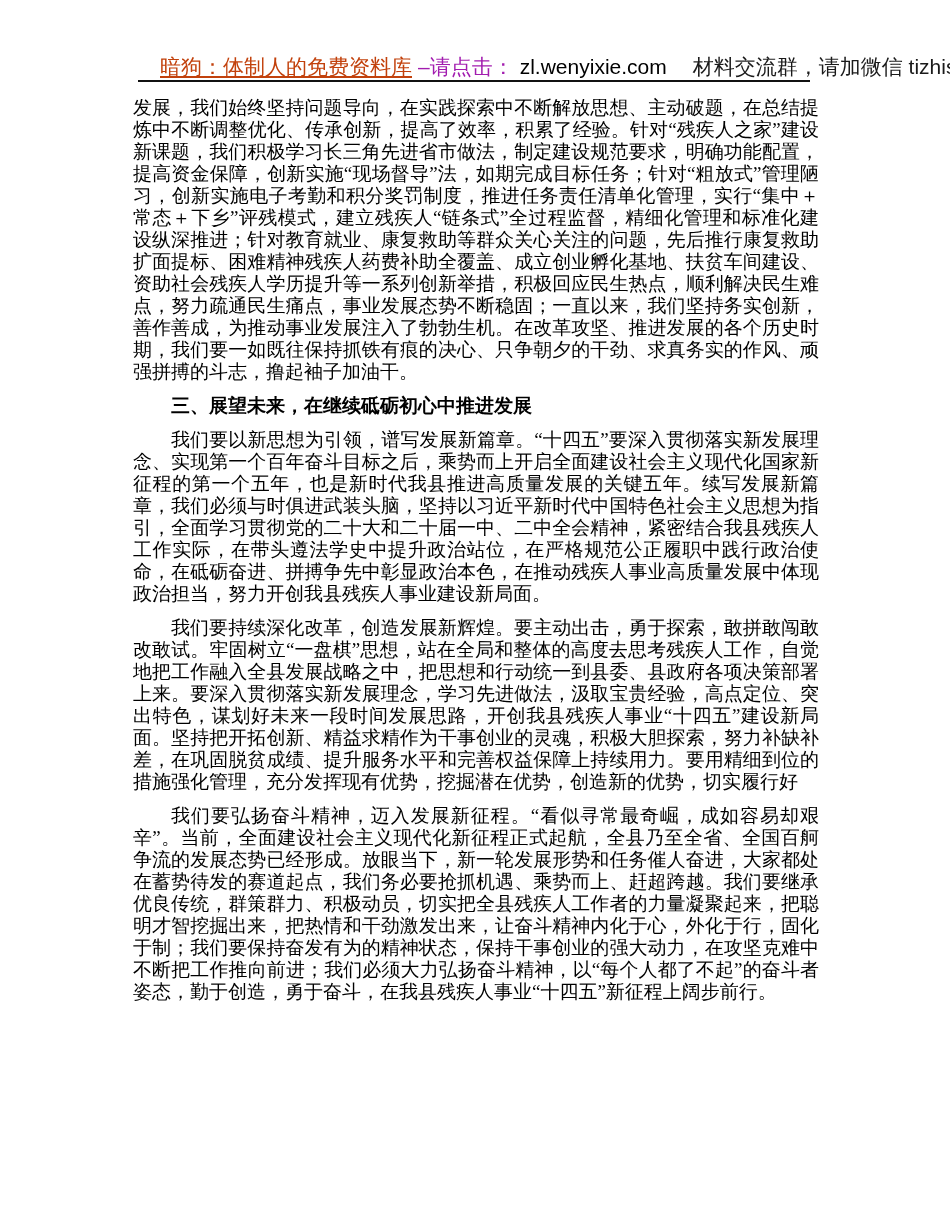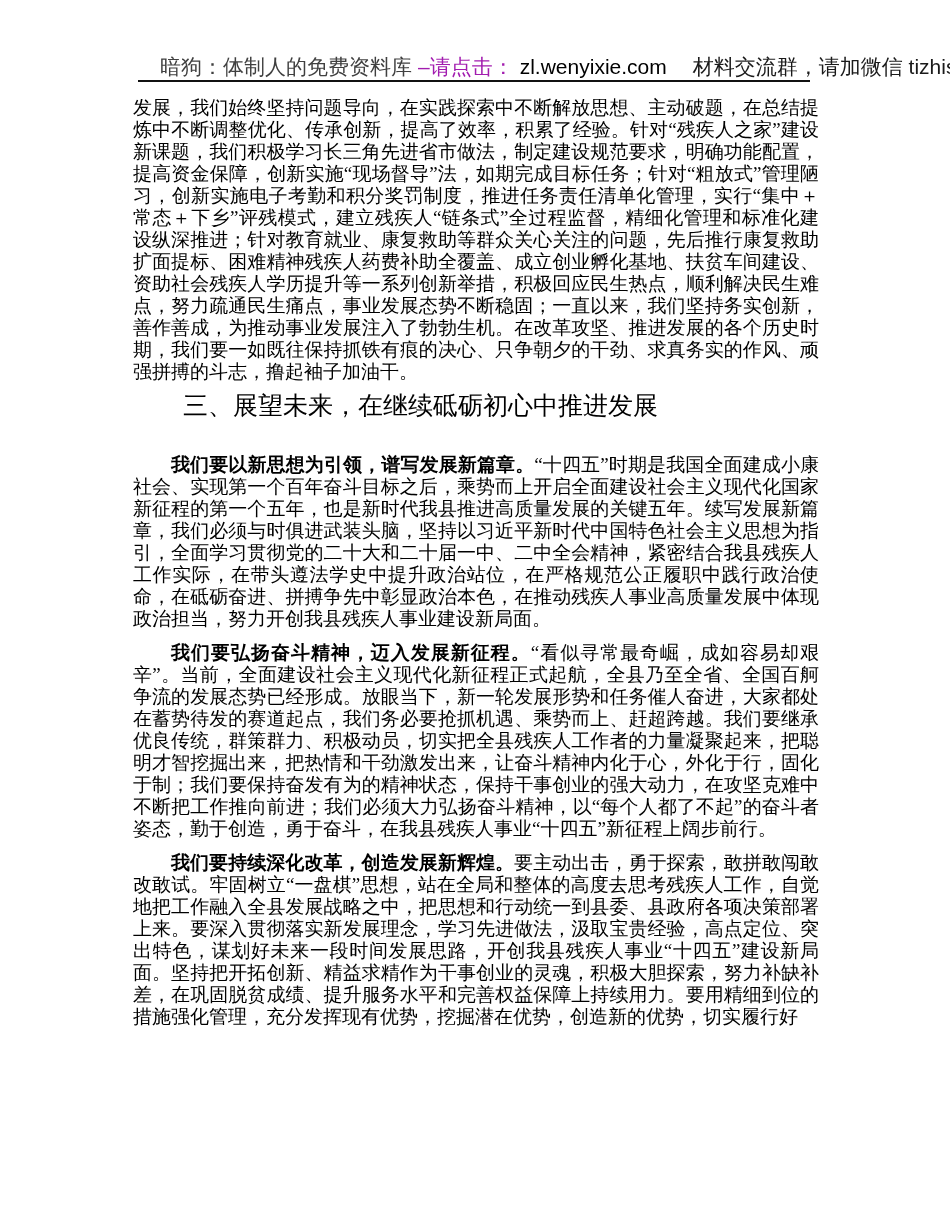--- a/index.html
+++ b/index.html
@@ -22,22 +22,23 @@
     top: 52px;
     left: 138px;
     width: 674px;
     height: 30px;
     font-family: "Liberation Sans", "DejaVu Sans", sans-serif;
     font-size: 21px;
     line-height: 30px;
     white-space: nowrap;
   }
   #header .brand {
-    color: #404040;
+    color: #c2410c;
     padding-left: 22px;
+    text-decoration: underline;
   }
   #header .click-hint {
     color: #a21caf;
     margin-left: 6px;
   }
   #header .site-link {
     color: #000000;
     text-decoration: none;
     margin-left: 6px;
     cursor: pointer;
@@ -68,52 +69,52 @@
     text-justify: inter-ideograph;
   }
   #doc p {
     margin: 0 0 12px 0;
     text-indent: 2em;
   }
   #doc p.noindent {
     text-indent: 0;
   }
   #doc h3 {
-    margin: 12px 0 37px 0;
-    font-size: 25px;
+    margin: 12px 0 12px 0;
+    font-size: 19px;
     line-height: 22px;
-    font-weight: normal;
+    font-weight: bold;
     text-indent: 2em;
   }
   #doc b {
-    font-weight: bold;
+    font-weight: normal;
   }
 </style>
 </head>
 <body>
 
 <div id="page">
 
   <div id="header">
     <span class="brand">暗狗：体制人的免费资料库</span><span class="click-hint">–请点击：</span><a class="site-link">zl.wenyixie.com</a><span class="group-note">材料交流群，请加微信 tizhisiri</span>
   </div>
   <hr id="header-rule">
 
   <div id="doc">
     <p class="noindent">发展，我们始终坚持问题导向，在实践探索中不断解放思想、主动破题，在总结提炼中不断调整优化、传承创新，提高了效率，积累了经验。针对“残疾人之家”建设新课题，我们积极学习长三角先进省市做法，制定建设规范要求，明确功能配置，提高资金保障，创新实施“现场督导”法，如期完成目标任务；针对“粗放式”管理陋习，创新实施电子考勤和积分奖罚制度，推进任务责任清单化管理，实行“集中＋常态＋下乡”评残模式，建立残疾人“链条式”全过程监督，精细化管理和标准化建设纵深推进；针对教育就业、康复救助等群众关心关注的问题，先后推行康复救助扩面提标、困难精神残疾人药费补助全覆盖、成立创业孵化基地、扶贫车间建设、资助社会残疾人学历提升等一系列创新举措，积极回应民生热点，顺利解决民生难点，努力疏通民生痛点，事业发展态势不断稳固；一直以来，我们坚持务实创新，善作善成，为推动事业发展注入了勃勃生机。在改革攻坚、推进发展的各个历史时期，我们要一如既往保持抓铁有痕的决心、只争朝夕的干劲、求真务实的作风、顽强拼搏的斗志，撸起袖子加油干。</p>
 
     <h3>三、展望未来，在继续砥砺初心中推进发展</h3>
 
 
     <p>
-      <b>我们要以新思想为引领，谱写发展新篇章。</b><span>“十四五”时期是我国全面建成小康社会、实现第一个百年奋斗目标之后，乘势而上开启全面建设社会主义现代化国家新征程的第一个五年，也是新时代我县推进高质量发展的关键五年。续写发展新篇章，我们必须与时俱进武装头脑，坚持以习近平新时代中国特色社会主义思想为指引，全面学习贯彻党的二十大和二十届一中、二中全会精神，紧密结合我县残疾人工作实际，在带头遵法学史中提升政治站位，在严格规范公正履职中践行政治使命，在砥砺奋进、拼搏争先中彰显政治本色，在推动残疾人事业高质量发展中体现政治担当，努力开创我县残疾人事业建设新局面。</span>
+      <b>我们要以新思想为引领，谱写发展新篇章。</b><span>“十四五”要深入贯彻落实新发展理念、实现第一个百年奋斗目标之后，乘势而上开启全面建设社会主义现代化国家新征程的第一个五年，也是新时代我县推进高质量发展的关键五年。续写发展新篇章，我们必须与时俱进武装头脑，坚持以习近平新时代中国特色社会主义思想为指引，全面学习贯彻党的二十大和二十届一中、二中全会精神，紧密结合我县残疾人工作实际，在带头遵法学史中提升政治站位，在严格规范公正履职中践行政治使命，在砥砺奋进、拼搏争先中彰显政治本色，在推动残疾人事业高质量发展中体现政治担当，努力开创我县残疾人事业建设新局面。</span>
+    </p>
+
+    <p>
+      <b>我们要持续深化改革，创造发展新辉煌。</b><span>要主动出击，勇于探索，敢拼敢闯敢改敢试。牢固树立“一盘棋”思想，站在全局和整体的高度去思考残疾人工作，自觉地把工作融入全县发展战略之中，把思想和行动统一到县委、县政府各项决策部署上来。要深入贯彻落实新发展理念，学习先进做法，汲取宝贵经验，高点定位、突出特色，谋划好未来一段时间发展思路，开创我县残疾人事业“十四五”建设新局面。坚持把开拓创新、精益求精作为干事创业的灵魂，积极大胆探索，努力补缺补差，在巩固脱贫成绩、提升服务水平和完善权益保障上持续用力。要用精细到位的措施强化管理，充分发挥现有优势，挖掘潜在优势，创造新的优势，切实履行好</span>
     </p>
 
     <p>
       <b>我们要弘扬奋斗精神，迈入发展新征程。</b><span>“看似寻常最奇崛，成如容易却艰辛”。当前，全面建设社会主义现代化新征程正式起航，全县乃至全省、全国百舸争流的发展态势已经形成。放眼当下，新一轮发展形势和任务催人奋进，大家都处在蓄势待发的赛道起点，我们务必要抢抓机遇、乘势而上、赶超跨越。我们要继承优良传统，群策群力、积极动员，切实把全县残疾人工作者的力量凝聚起来，把聪明才智挖掘出来，把热情和干劲激发出来，让奋斗精神内化于心，外化于行，固化于制；我们要保持奋发有为的精神状态，保持干事创业的强大动力，在攻坚克难中不断把工作推向前进；我们必须大力弘扬奋斗精神，以“每个人都了不起”的奋斗者姿态，勤于创造，勇于奋斗，在我县残疾人事业“十四五”新征程上阔步前行。</span>
-    </p>
-
-    <p>
-      <b>我们要持续深化改革，创造发展新辉煌。</b><span>要主动出击，勇于探索，敢拼敢闯敢改敢试。牢固树立“一盘棋”思想，站在全局和整体的高度去思考残疾人工作，自觉地把工作融入全县发展战略之中，把思想和行动统一到县委、县政府各项决策部署上来。要深入贯彻落实新发展理念，学习先进做法，汲取宝贵经验，高点定位、突出特色，谋划好未来一段时间发展思路，开创我县残疾人事业“十四五”建设新局面。坚持把开拓创新、精益求精作为干事创业的灵魂，积极大胆探索，努力补缺补差，在巩固脱贫成绩、提升服务水平和完善权益保障上持续用力。要用精细到位的措施强化管理，充分发挥现有优势，挖掘潜在优势，创造新的优势，切实履行好</span>
     </p>
   </div>
 
 </div>
 
 </body></html>

